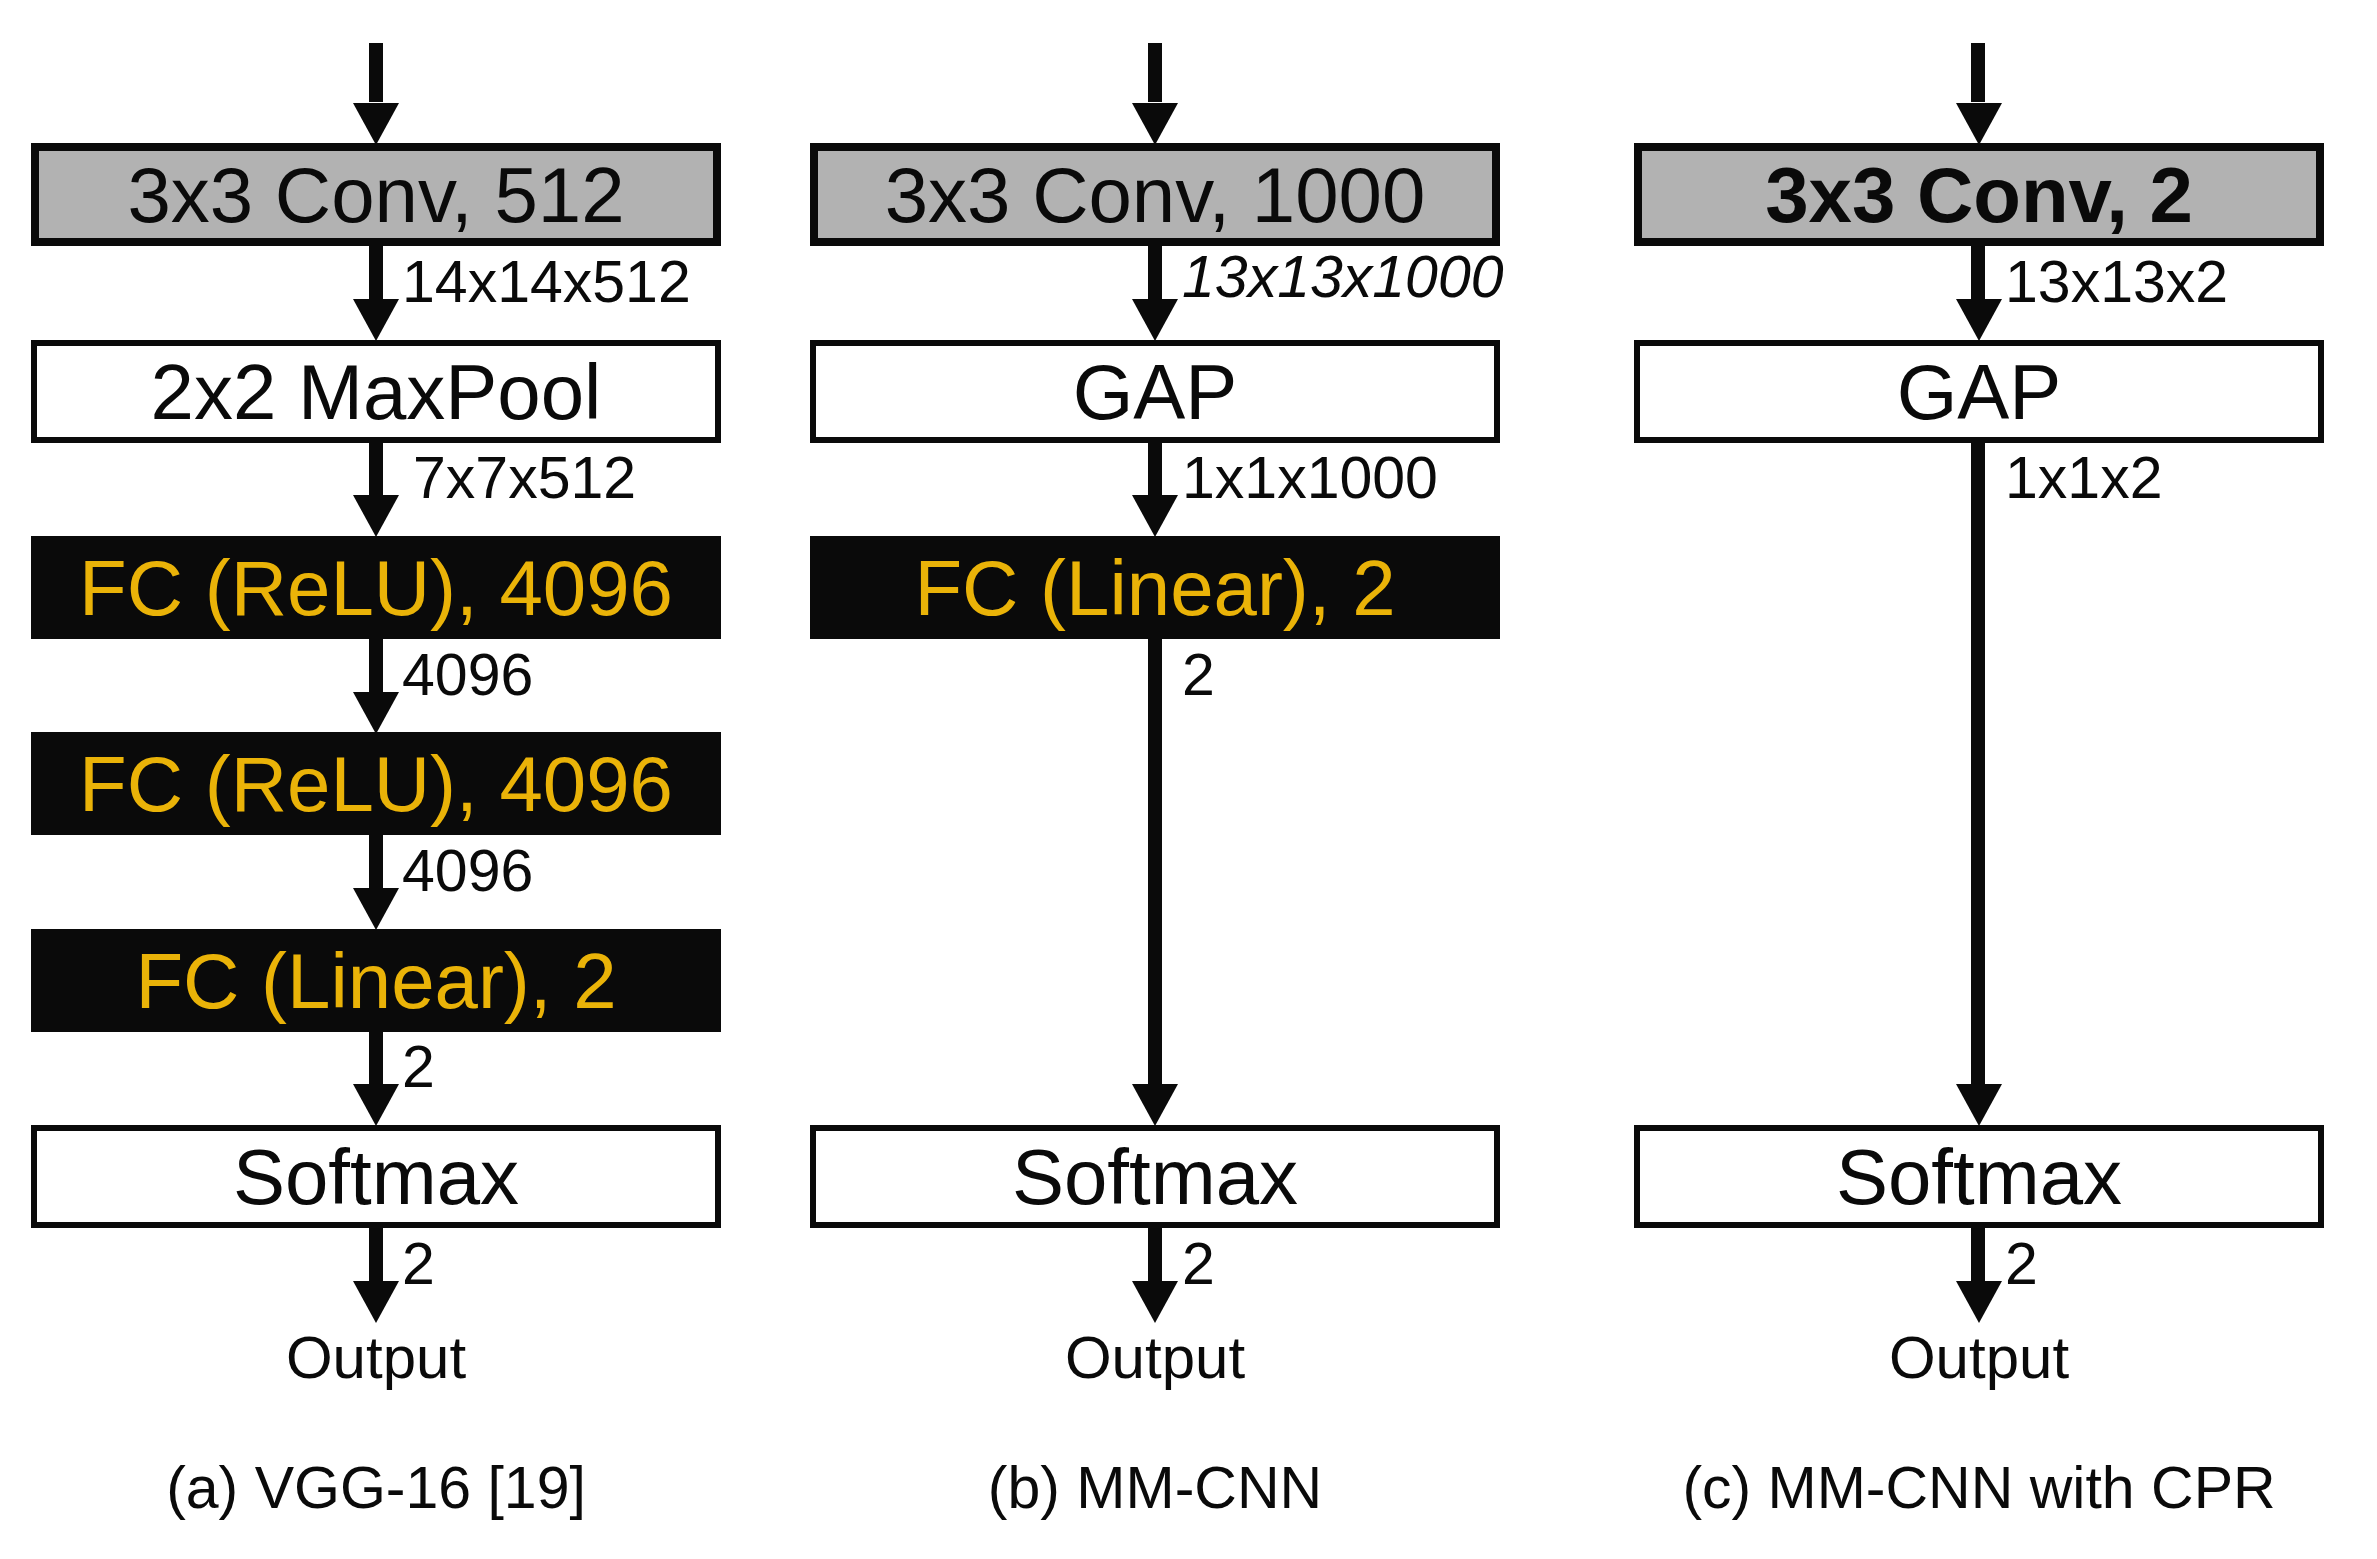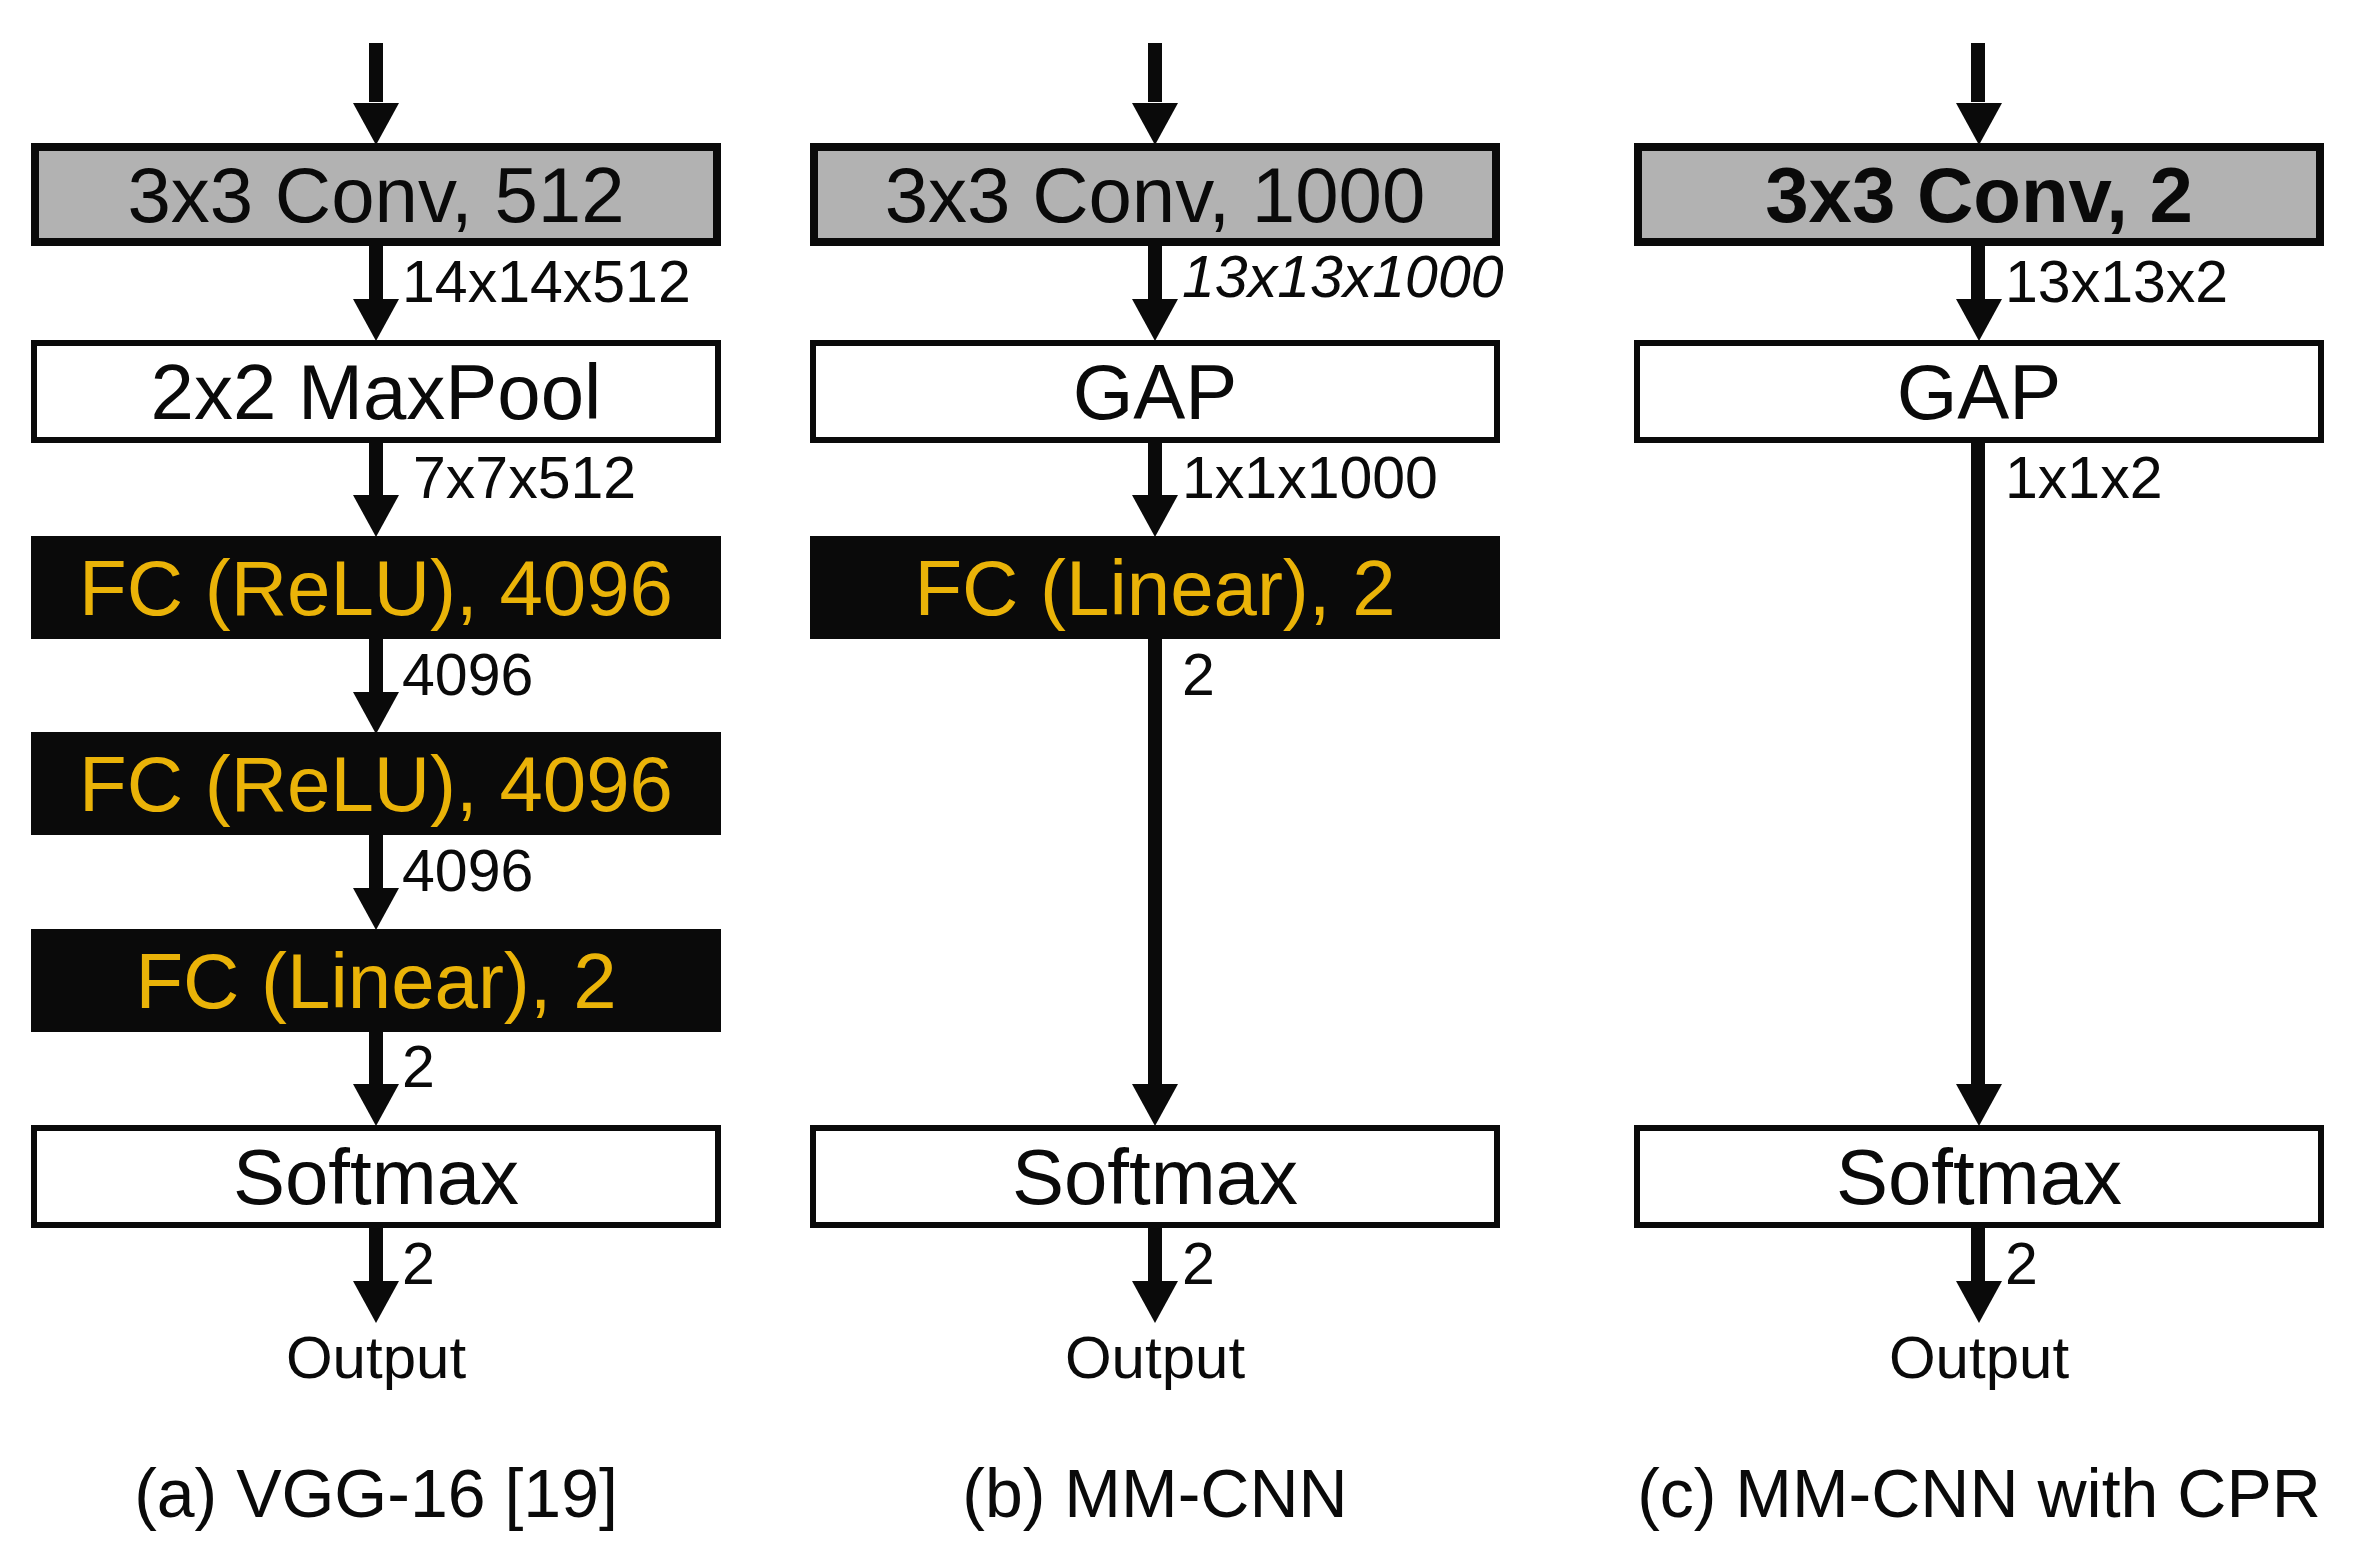--- a/index.html
+++ b/index.html
@@ -36,21 +36,21 @@
   }
   .output{
     position:absolute;
     font-size:60px;line-height:1;
     transform:translateX(-50%);
     white-space:nowrap;
     text-align:center;
   }
   .caption{
     position:absolute;
-    font-size:68px;line-height:1;
+    font-size:59px;line-height:1;
     transform:translateX(-50%);
     white-space:nowrap;
   }
 </style>
 </head>
 <body>
 
 <div>
 
   <div class="stem" style="left:369px;top:43px;height:59px;"></div>

